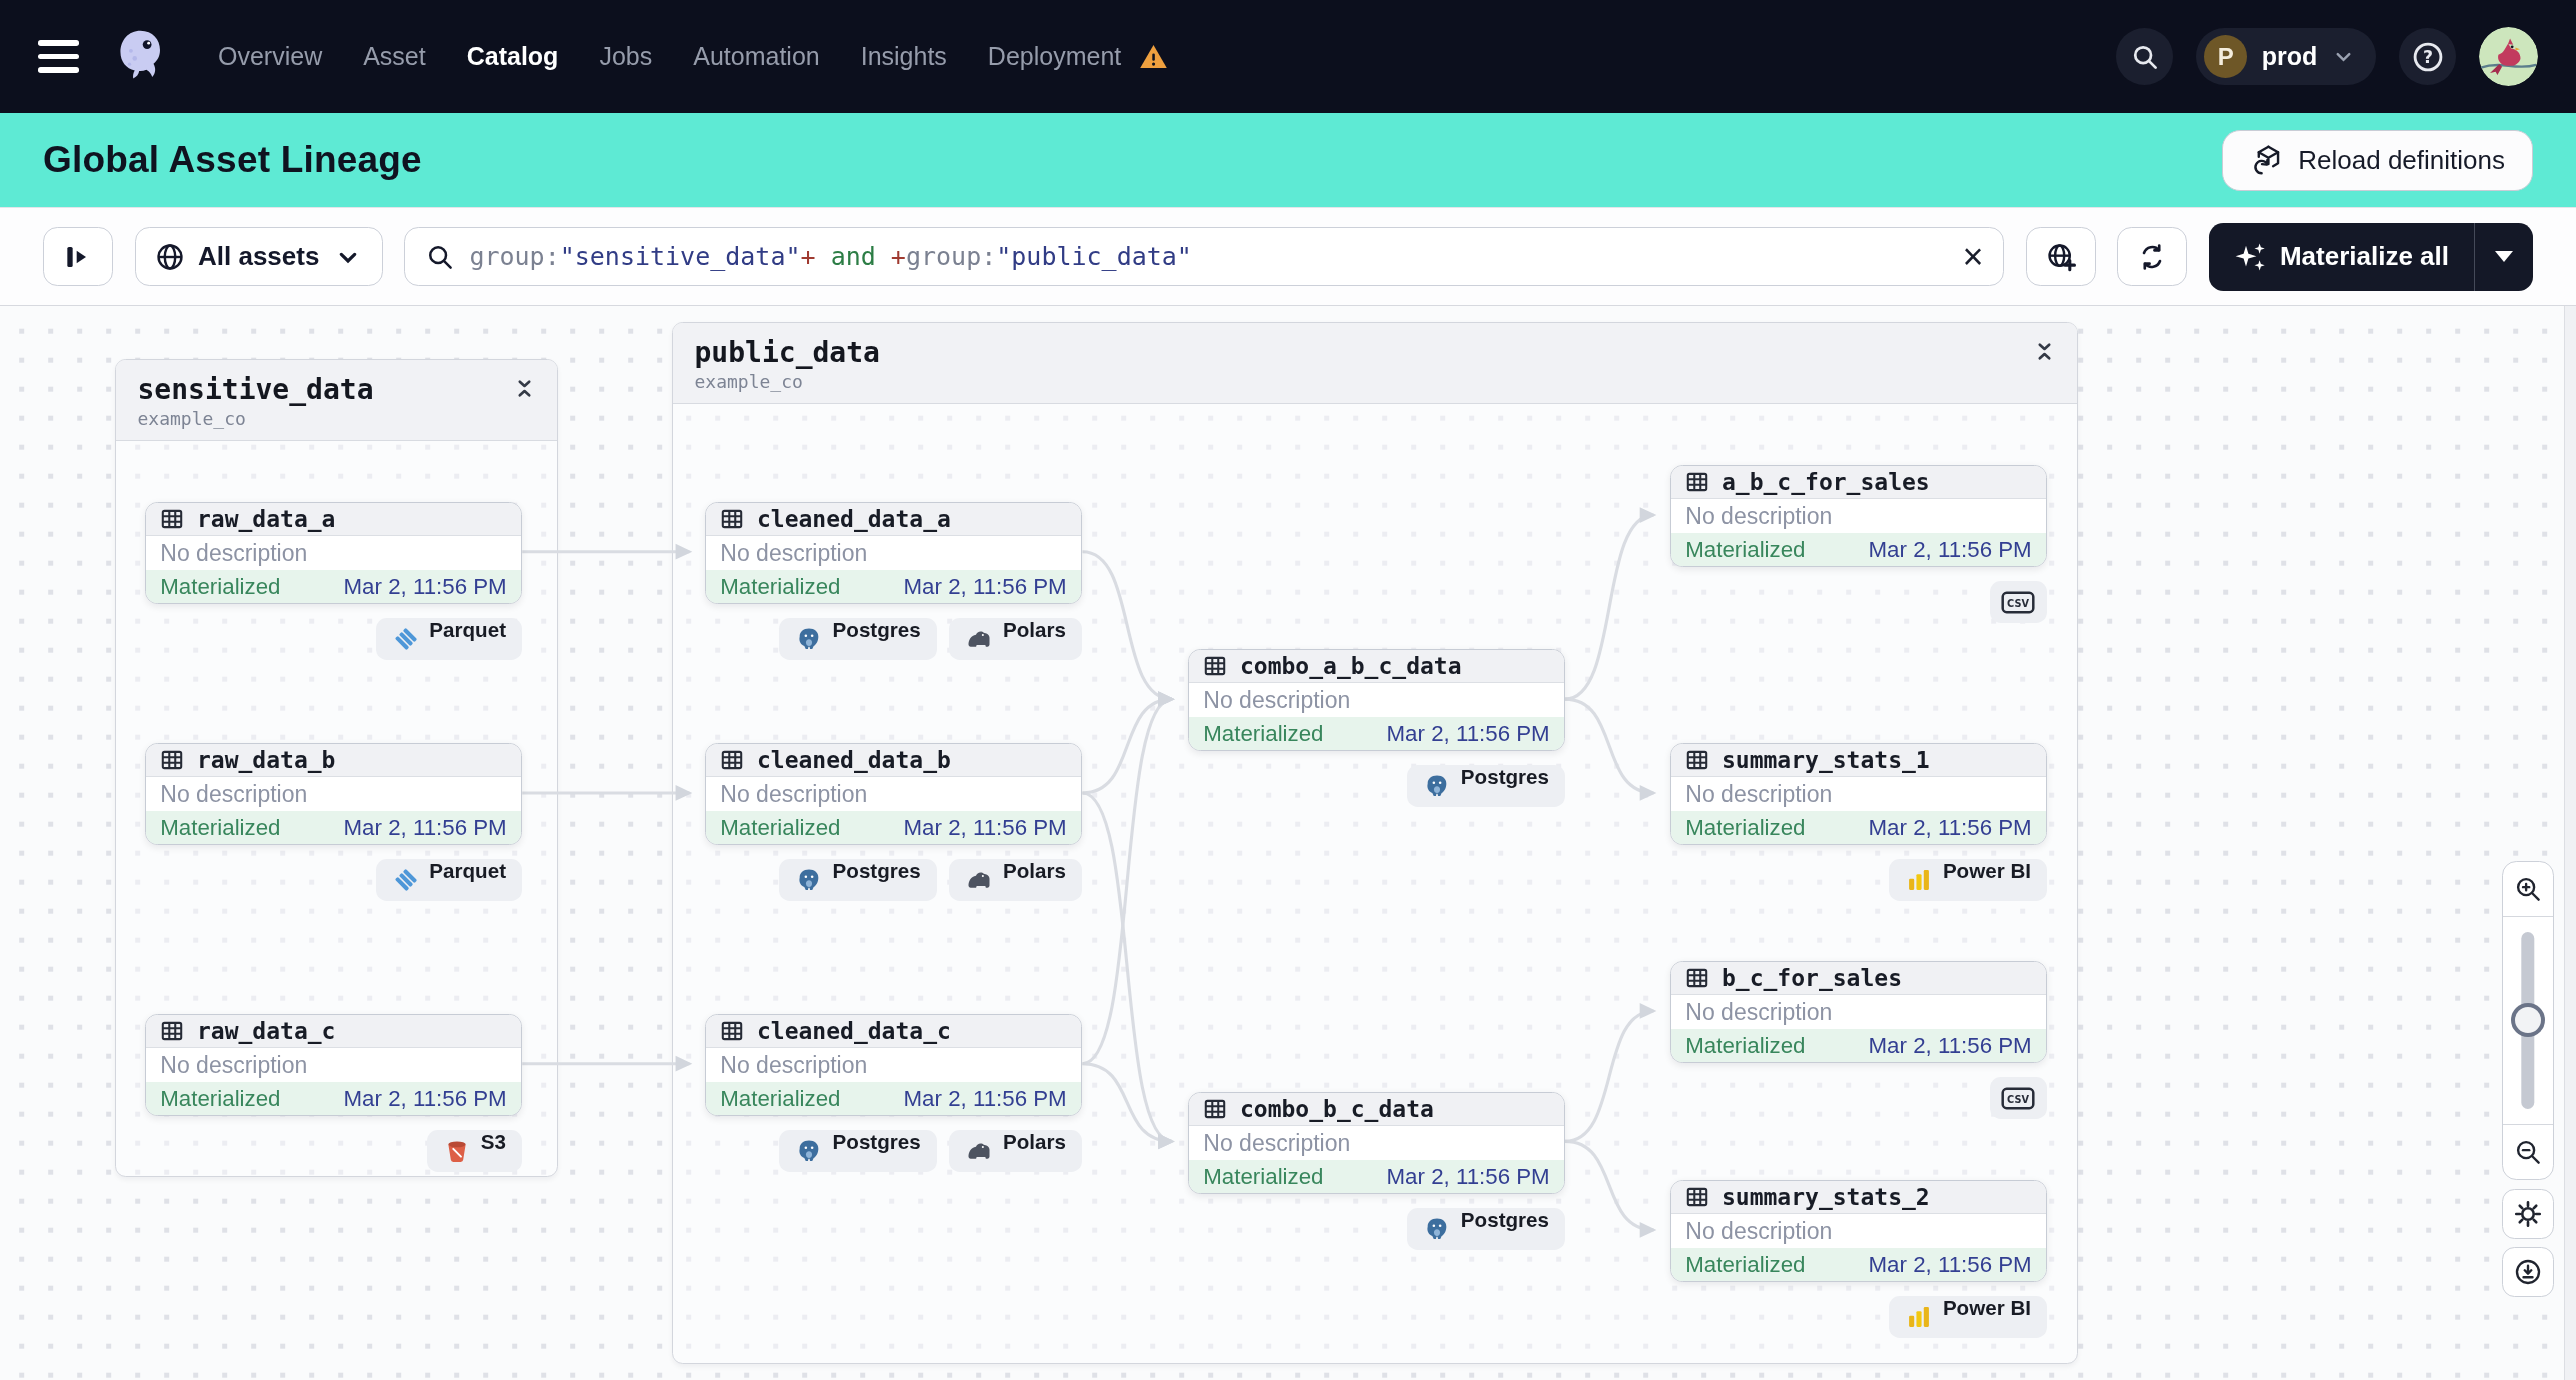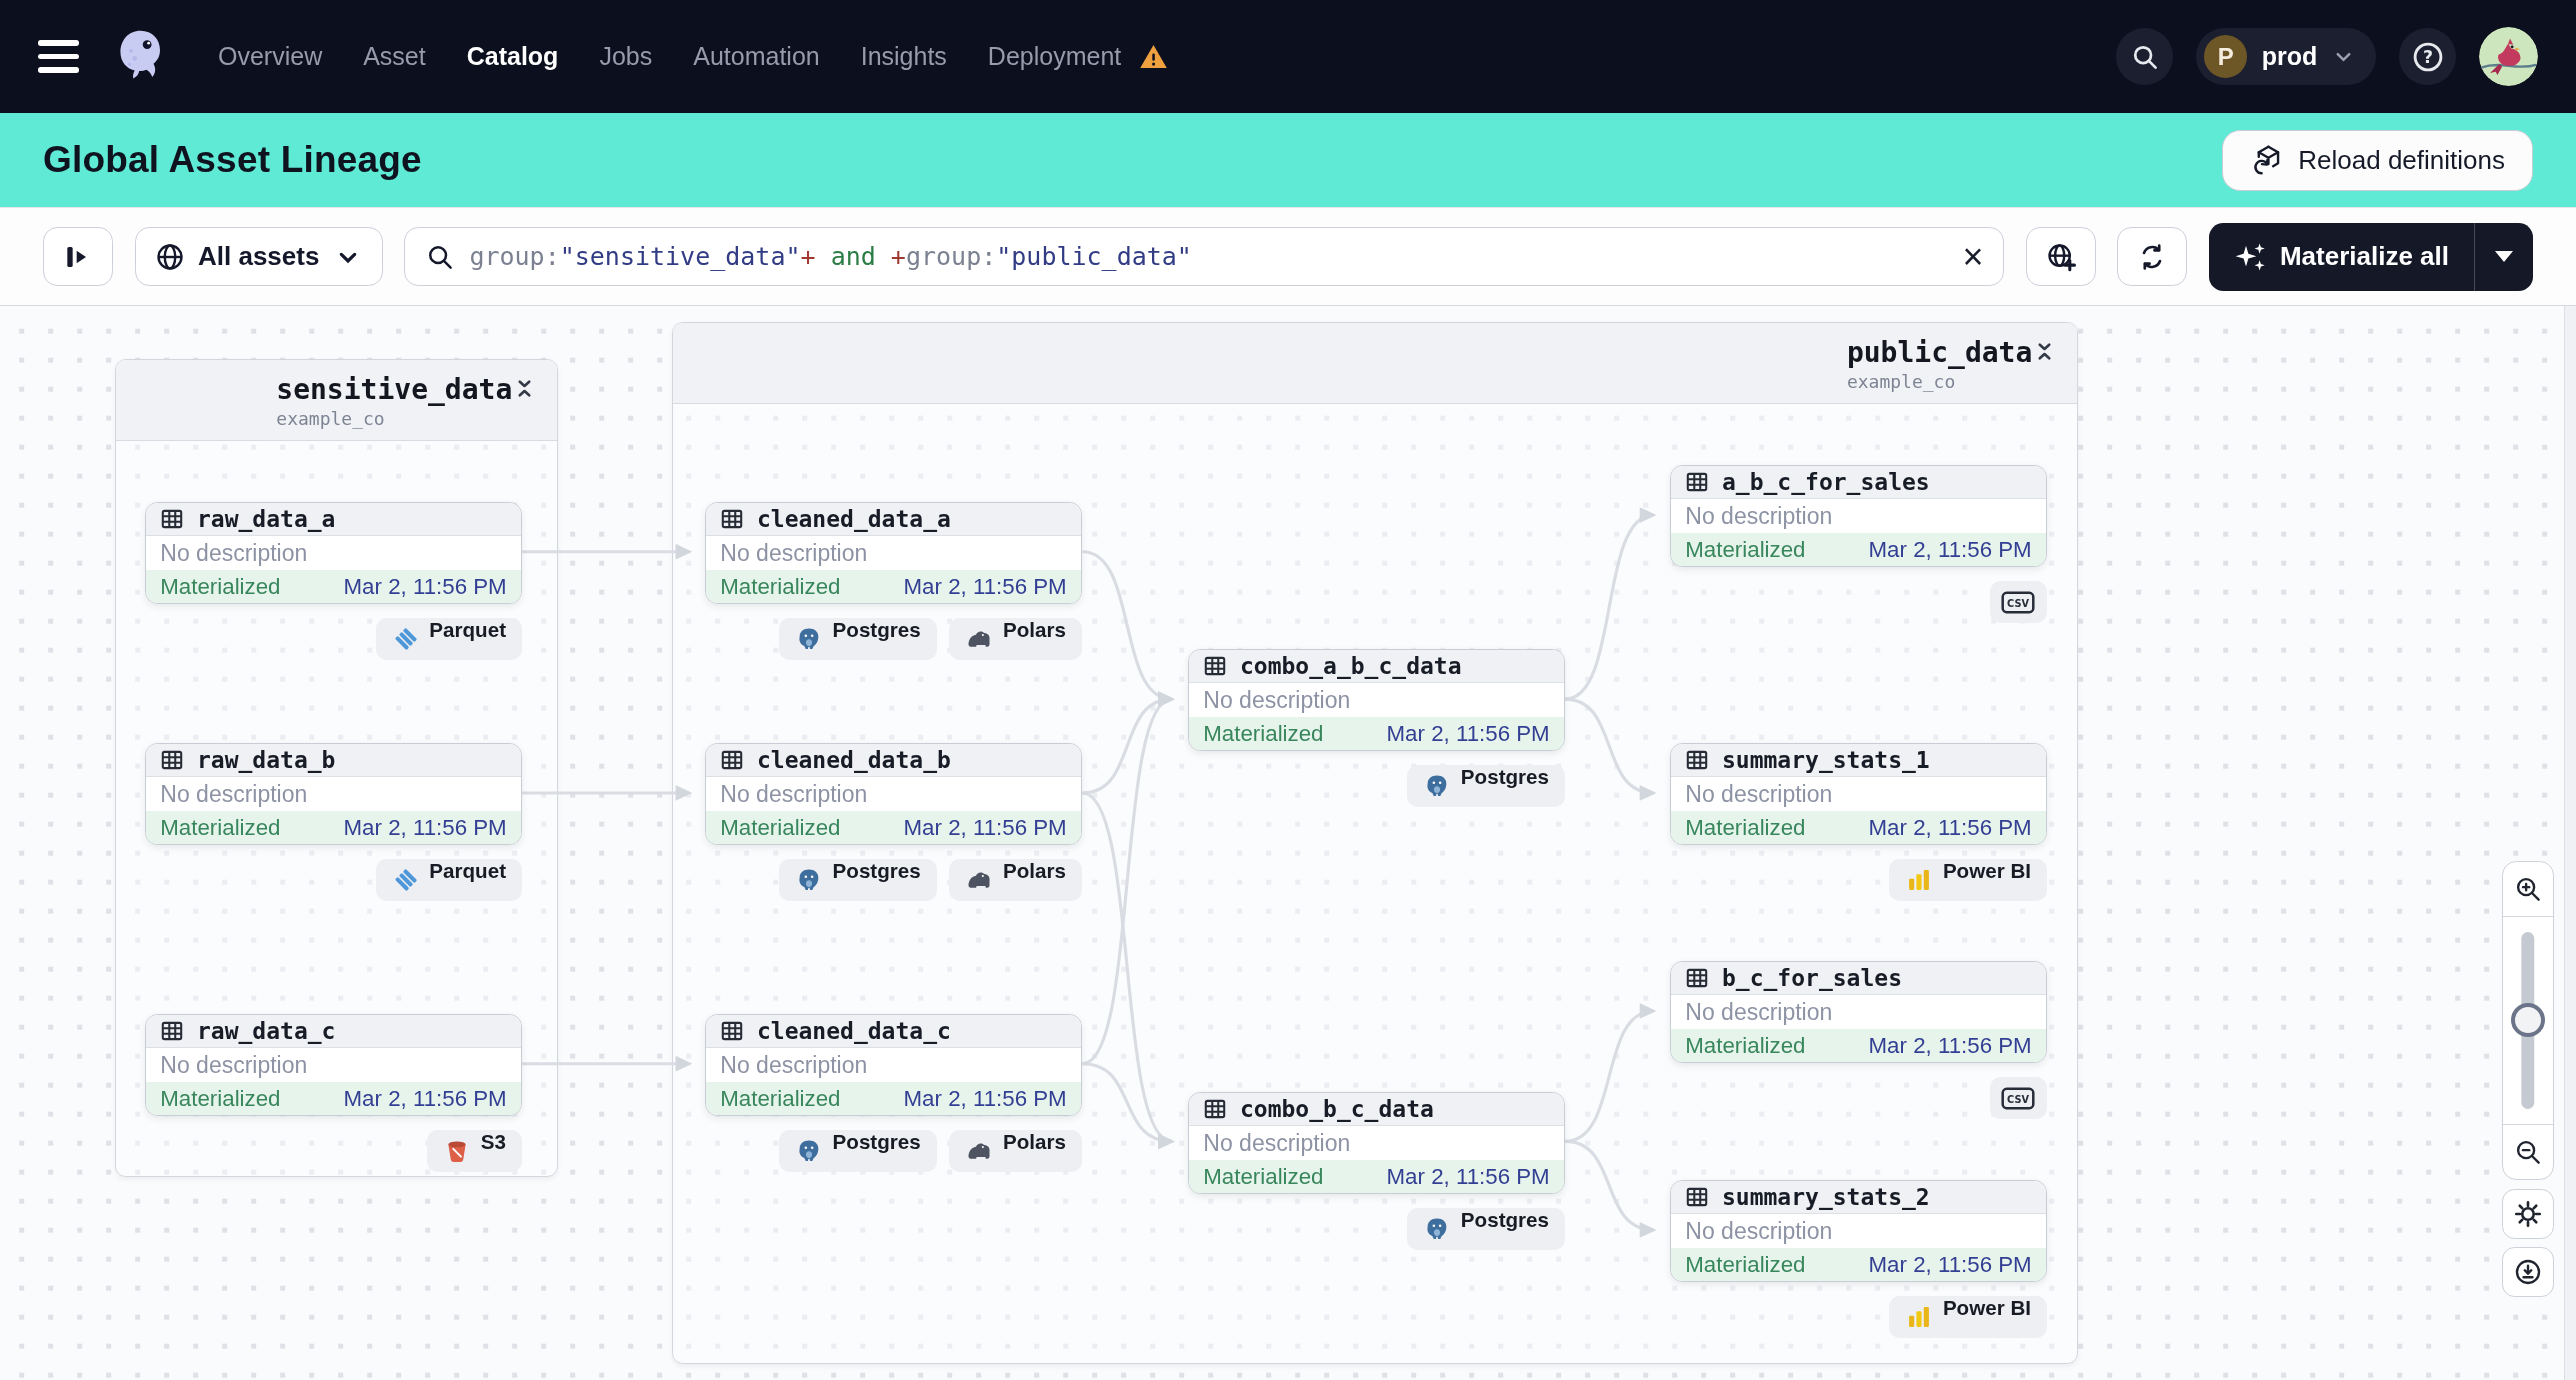--- a/index.html
+++ b/index.html
@@ -51,21 +51,21 @@
   .caret-down { width: 0; height: 0; border-left: 9.8px solid transparent; border-right: 9.8px solid transparent; border-top: 11.6px solid #ffffff; }
 
   
   .canvas { position: relative; height: 1074px; background-color: #fafbfc;
     background-image: radial-gradient(circle, #dfe1e7 2.9px, transparent 2.9px);
     background-size: 29px 29px; background-position: 7.2px 10.7px; overflow: hidden; }
   #edges-svg { position: absolute; inset: 0; width: 100%; height: 100%; z-index: 2; pointer-events: none; }
   .edge { fill: none; stroke: #d9dce2; stroke-width: 3.5px; }
 
   .group-box { position: absolute; z-index: 1; border: 1.8px solid #d3d6dd; border-radius: 10.7px; background: rgba(253,253,254,.45); box-shadow: 0 2.7px 5.4px rgba(16,19,31,.05); }
-  .group-header { background: #f1f2f5; border-bottom: 1.8px solid #d8dbe1; border-radius: 9px 9px 0 0; padding: 12.5px 19.7px 10.7px 21.5px; display: flex; justify-content: flex-end; align-items: flex-start; }
+  .group-header { background: #f1f2f5; border-bottom: 1.8px solid #d8dbe1; border-radius: 9px 9px 0 0; padding: 12.5px 19.7px 10.7px 21.5px; display: flex; justify-content: space-between; align-items: flex-start; }
   .group-title { font-family: "DejaVu Sans Mono", monospace; font-weight: 700; font-size: 28px; color: #14171f; }
   .group-sub { font-family: "DejaVu Sans Mono", monospace; font-size: 18px; color: #7d8494; margin-top: 2.7px; }
   .collapse { cursor: pointer; margin-top: 3.6px; }
   .collapse svg { width: 25px; height: 25px; }
 
   .asset-node { position: absolute; z-index: 3; cursor: pointer; }
   .node-card { border: 1.8px solid #c7ccd5; border-radius: 12.5px; background: #ffffff; overflow: hidden; box-shadow: 0 2.7px 7.2px rgba(16,19,31,.08); }
   .node-header { height: 33px; background: #f0f1f4; border-bottom: 0.9px solid #dcdfe4; display: flex; align-items: center; gap: 11.6px; padding: 0 13.4px; font-family: "DejaVu Sans Mono", monospace; font-weight: 700; font-size: 23px; color: #181c26; }
   .node-header .icon svg { width: 26px; height: 26px; }
   .node-desc { height: 34px; display: flex; align-items: center; padding: 0 14.3px; font-size: 23px; color: #8d93a4; }

